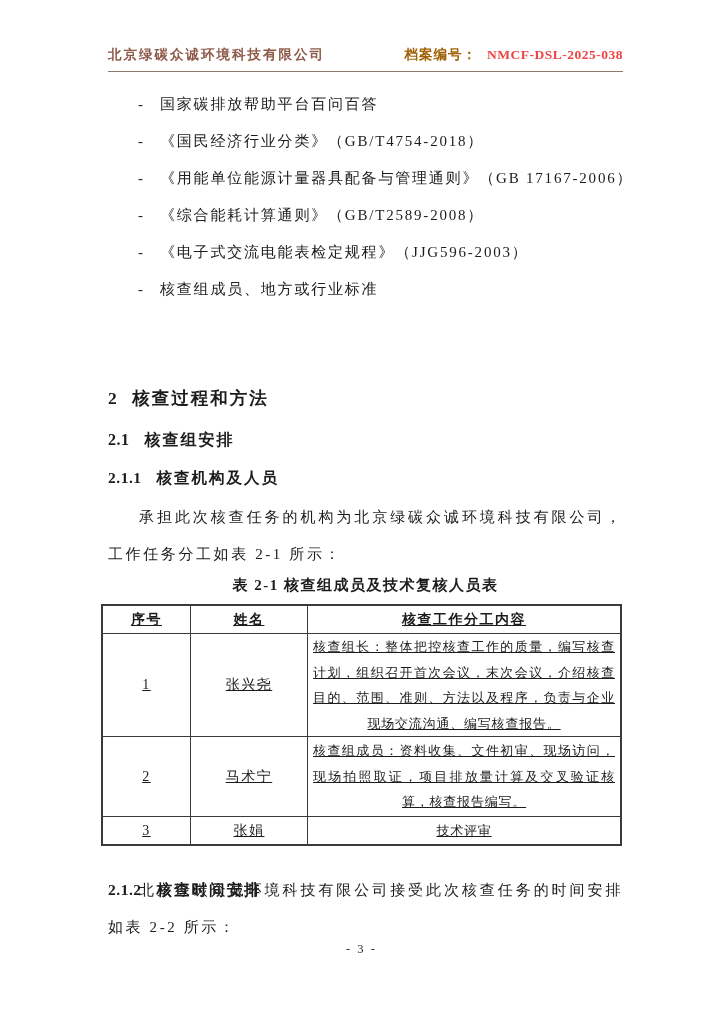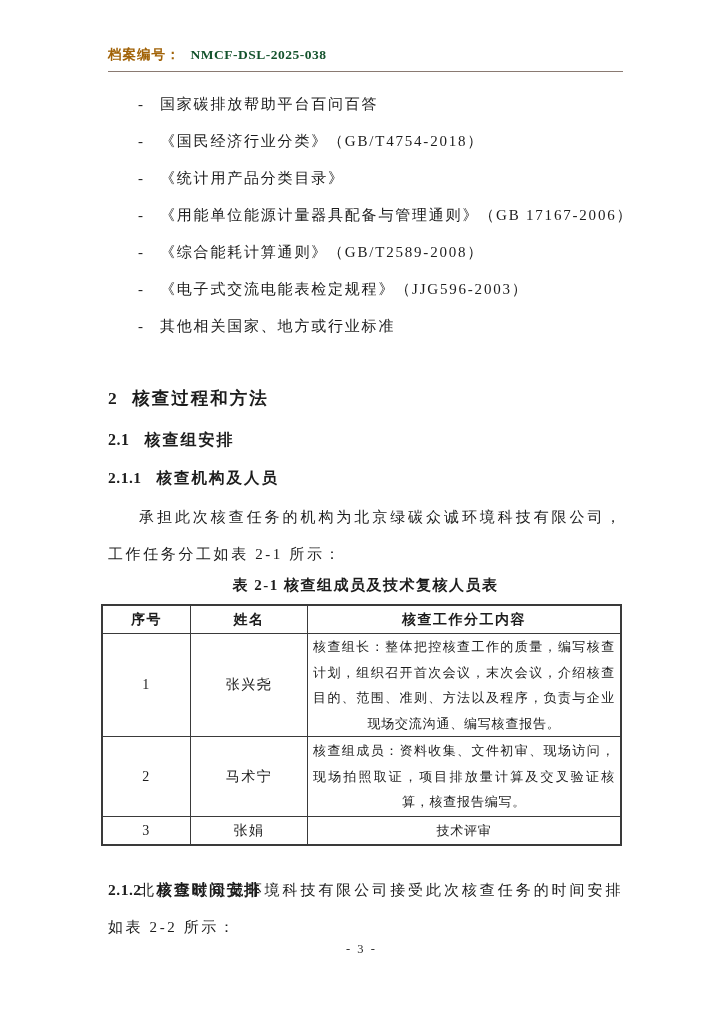--- a/index.html
+++ b/index.html
@@ -39,20 +39,21 @@
   .para-2 { top:872px; }
   
   .tbl-caption {
     position:absolute; top:576px; left:108px; right:100px;
     text-align:center; font-weight:bold; font-size:15px; letter-spacing:1.5px;
   }
   .members { position:absolute; top:604px; left:101px; }
   table.members-table {
     border-collapse:collapse; table-layout:fixed; width:521px;
     border:2px solid #3a3a3a;
+    text-decoration:underline;
   }
   .members-table th, .members-table td {
     border:1px solid #3a3a3a; padding:0 5px; vertical-align:middle;
   }
   .col-no   { width:86px; }
   .col-name { width:114px; }
   .col-duty { width:305px; }
   .members-table thead th { height:27px; font-size:14px; font-weight:bold; letter-spacing:1.5px; text-align:center; }
   .cell-no, .cell-name { text-align:center; font-size:14px; letter-spacing:1.5px; }
   .cell-duty {
@@ -67,34 +68,34 @@
     position:absolute; top:942px; left:0; right:0;
     text-align:center; font-size:12.5px; letter-spacing:2px; color:#2a2a2a;
   }
 </style>
 </head>
 <body>
 
 <div class="page">
 
   <div class="doc-header">
+    <span class="company" style="color: rgb(142, 90, 74);">北京绿碳众诚环境科技有限公司</span>
     <span class="right">
       <span class="label" style="color: #a16207;">档案编号：</span>
-      <span class="number" style="color: #14532d;">NMCF-DSL-2025-038</span>
+      <span class="number" style="color: #ef4444;">NMCF-DSL-2025-038</span>
     </span>
   </div>
 
   <div class="refs">
     <div class="item"><span class="dash">-</span><span>国家碳排放帮助平台百问百答</span></div>
     <div class="item"><span class="dash">-</span><span>《国民经济行业分类》（GB/T4754-2018）</span></div>
-    <div class="item"><span class="dash">-</span><span>《统计用产品分类目录》</span></div>
     <div class="item"><span class="dash">-</span><span>《用能单位能源计量器具配备与管理通则》（GB 17167-2006）</span></div>
     <div class="item"><span class="dash">-</span><span>《综合能耗计算通则》（GB/T2589-2008）</span></div>
     <div class="item"><span class="dash">-</span><span>《电子式交流电能表检定规程》（JJG596-2003）</span></div>
-    <div class="item"><span class="dash">-</span><span>其他相关国家、地方或行业标准</span></div>
+    <div class="item"><span class="dash">-</span><span>核查组成员、地方或行业标准</span></div>
   </div>
 
   <div class="h1">
     <span class="h-num">2</span><span>核查过程和方法</span>
   </div>
   <div class="h2">
     <span class="h-num">2.1</span><span>核查组安排</span>
   </div>
   <div class="h3">
     <span class="h-num">2.1.1</span><span>核查机构及人员</span>

